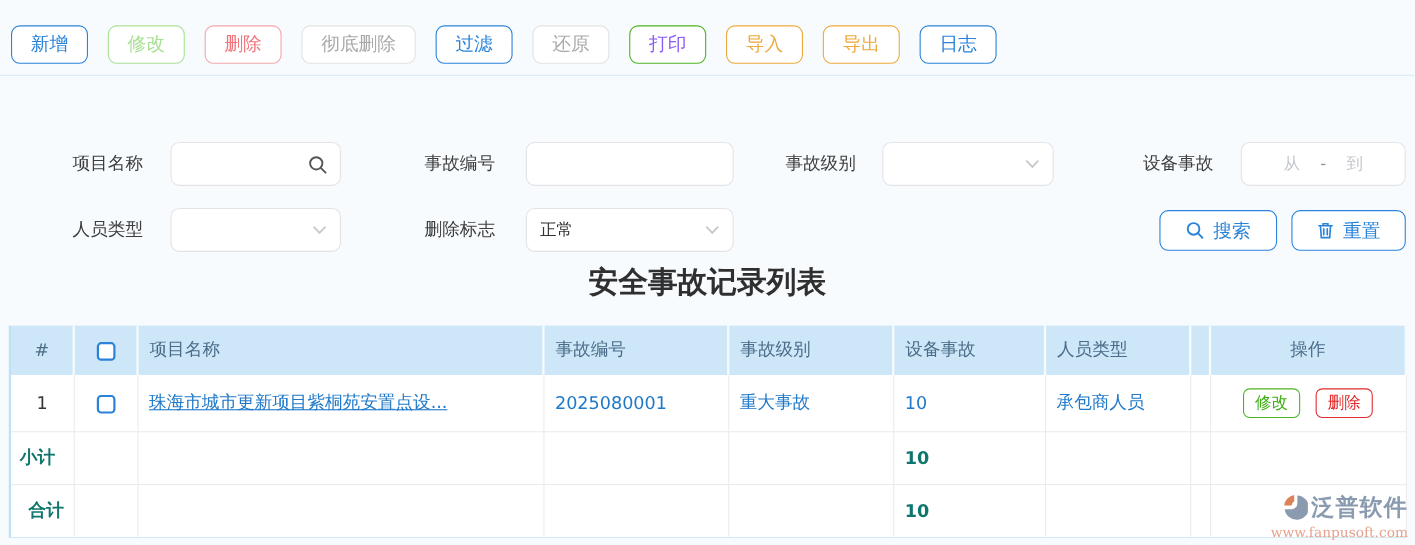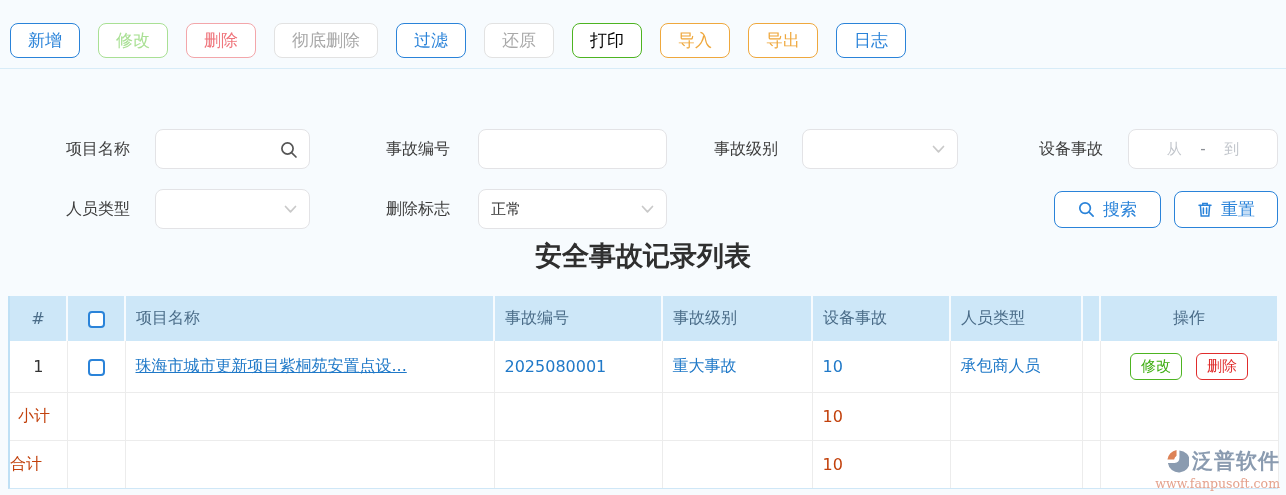--- a/index.html
+++ b/index.html
@@ -16,21 +16,21 @@
   }
   .tbtn {
     background:#fff; border:1px solid; border-radius:8px;
     font-size:17px; padding:6px 17px; line-height:21px; cursor:pointer;
     font-family:inherit; white-space:nowrap;
   }
   .v-blue       { border-color:#2a83d9; color:#2a83d9; }
   .v-light-green{ border-color:#a9e094; color:#a9e094; }
   .v-light-red  { border-color:#f3a6aa; color:#ef757c; }
   .v-gray       { border-color:#e2e2e2; color:#a9a9a9; }
-  .v-green      { border-color:#4db421; color:#000000; }
+  .v-green      { border-color:#4db421; color:#8b5cf6; }
   .v-orange     { border-color:#efa83d; color:#efa83d; }
   
   .form { position:absolute; left:0; top:57px; width:1286px; height:170px; }
   .flabel {
     position:absolute; width:130px; height:40px; line-height:40px;
     text-align:right; font-size:16px; color:#3d3d3d;
   }
   .fctrl {
     position:absolute; height:40px; background:#fff;
     border:1px solid #e3e3e6; border-radius:8px; font-size:15px;
@@ -78,21 +78,21 @@
   th.cen { text-align:center; padding:0; }
   td {
     background:#fff; border-right:1px solid #ececec; border-bottom:1px solid #ececec;
     font-size:16px; padding:0 0 0 10px; overflow:hidden; white-space:nowrap;
   }
   td.cen { text-align:center; padding:0; }
   tr.r-data td { height:51px; }
   tr.r-sub td  { height:48px; }
   tr.r-tot td  { height:48px; border-bottom:none; }
   .t-blue { color:#2079c8; }
-  .t-red  { color:#c2410c; }
+  .t-red  { color:#0f766e;font-weight:bold; }
   .t-dark { color:#333; }
   .ellip { text-overflow:ellipsis;text-decoration:underline; }
   .cbx {
     display:inline-block; width:17px; height:17px; border:2px solid #2a83d9;
     border-radius:4px; background:#fff; vertical-align:middle; cursor:pointer;
   }
   .ops { display:flex; align-items:center; justify-content:center; gap:14px; }
   .pill {
     background:#fff; border:1px solid; border-radius:6px; font-size:15px;
     padding:3px 10px; font-family:inherit; cursor:pointer;
@@ -245,21 +245,21 @@
       <td></td>
       <td></td>
       <td></td>
       <td></td>
       <td class="t-red">10</td>
       <td></td>
       <td></td>
       <td></td>
     </tr>
     <tr class="r-tot">
-      <td class="t-red" style="padding-left:0;">合计</td>
+      <td class="t-red" style="padding-left:16px;">合计</td>
       <td></td>
       <td></td>
       <td></td>
       <td></td>
       <td class="t-red">10</td>
       <td></td>
       <td></td>
       <td></td>
     </tr>
   </tbody>

